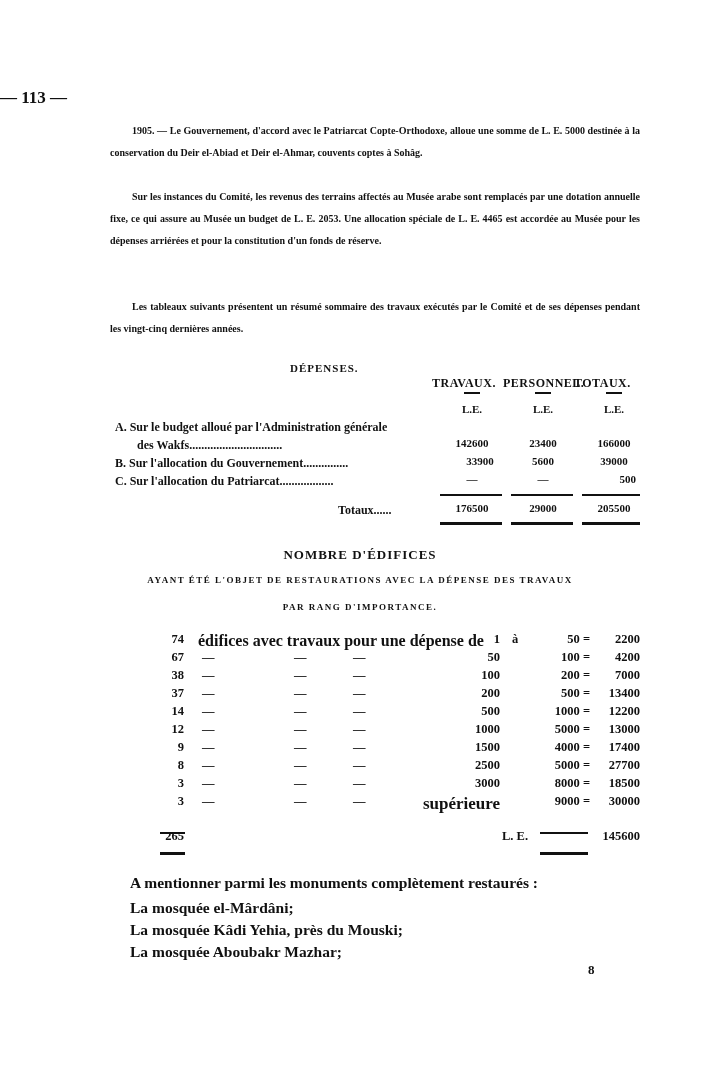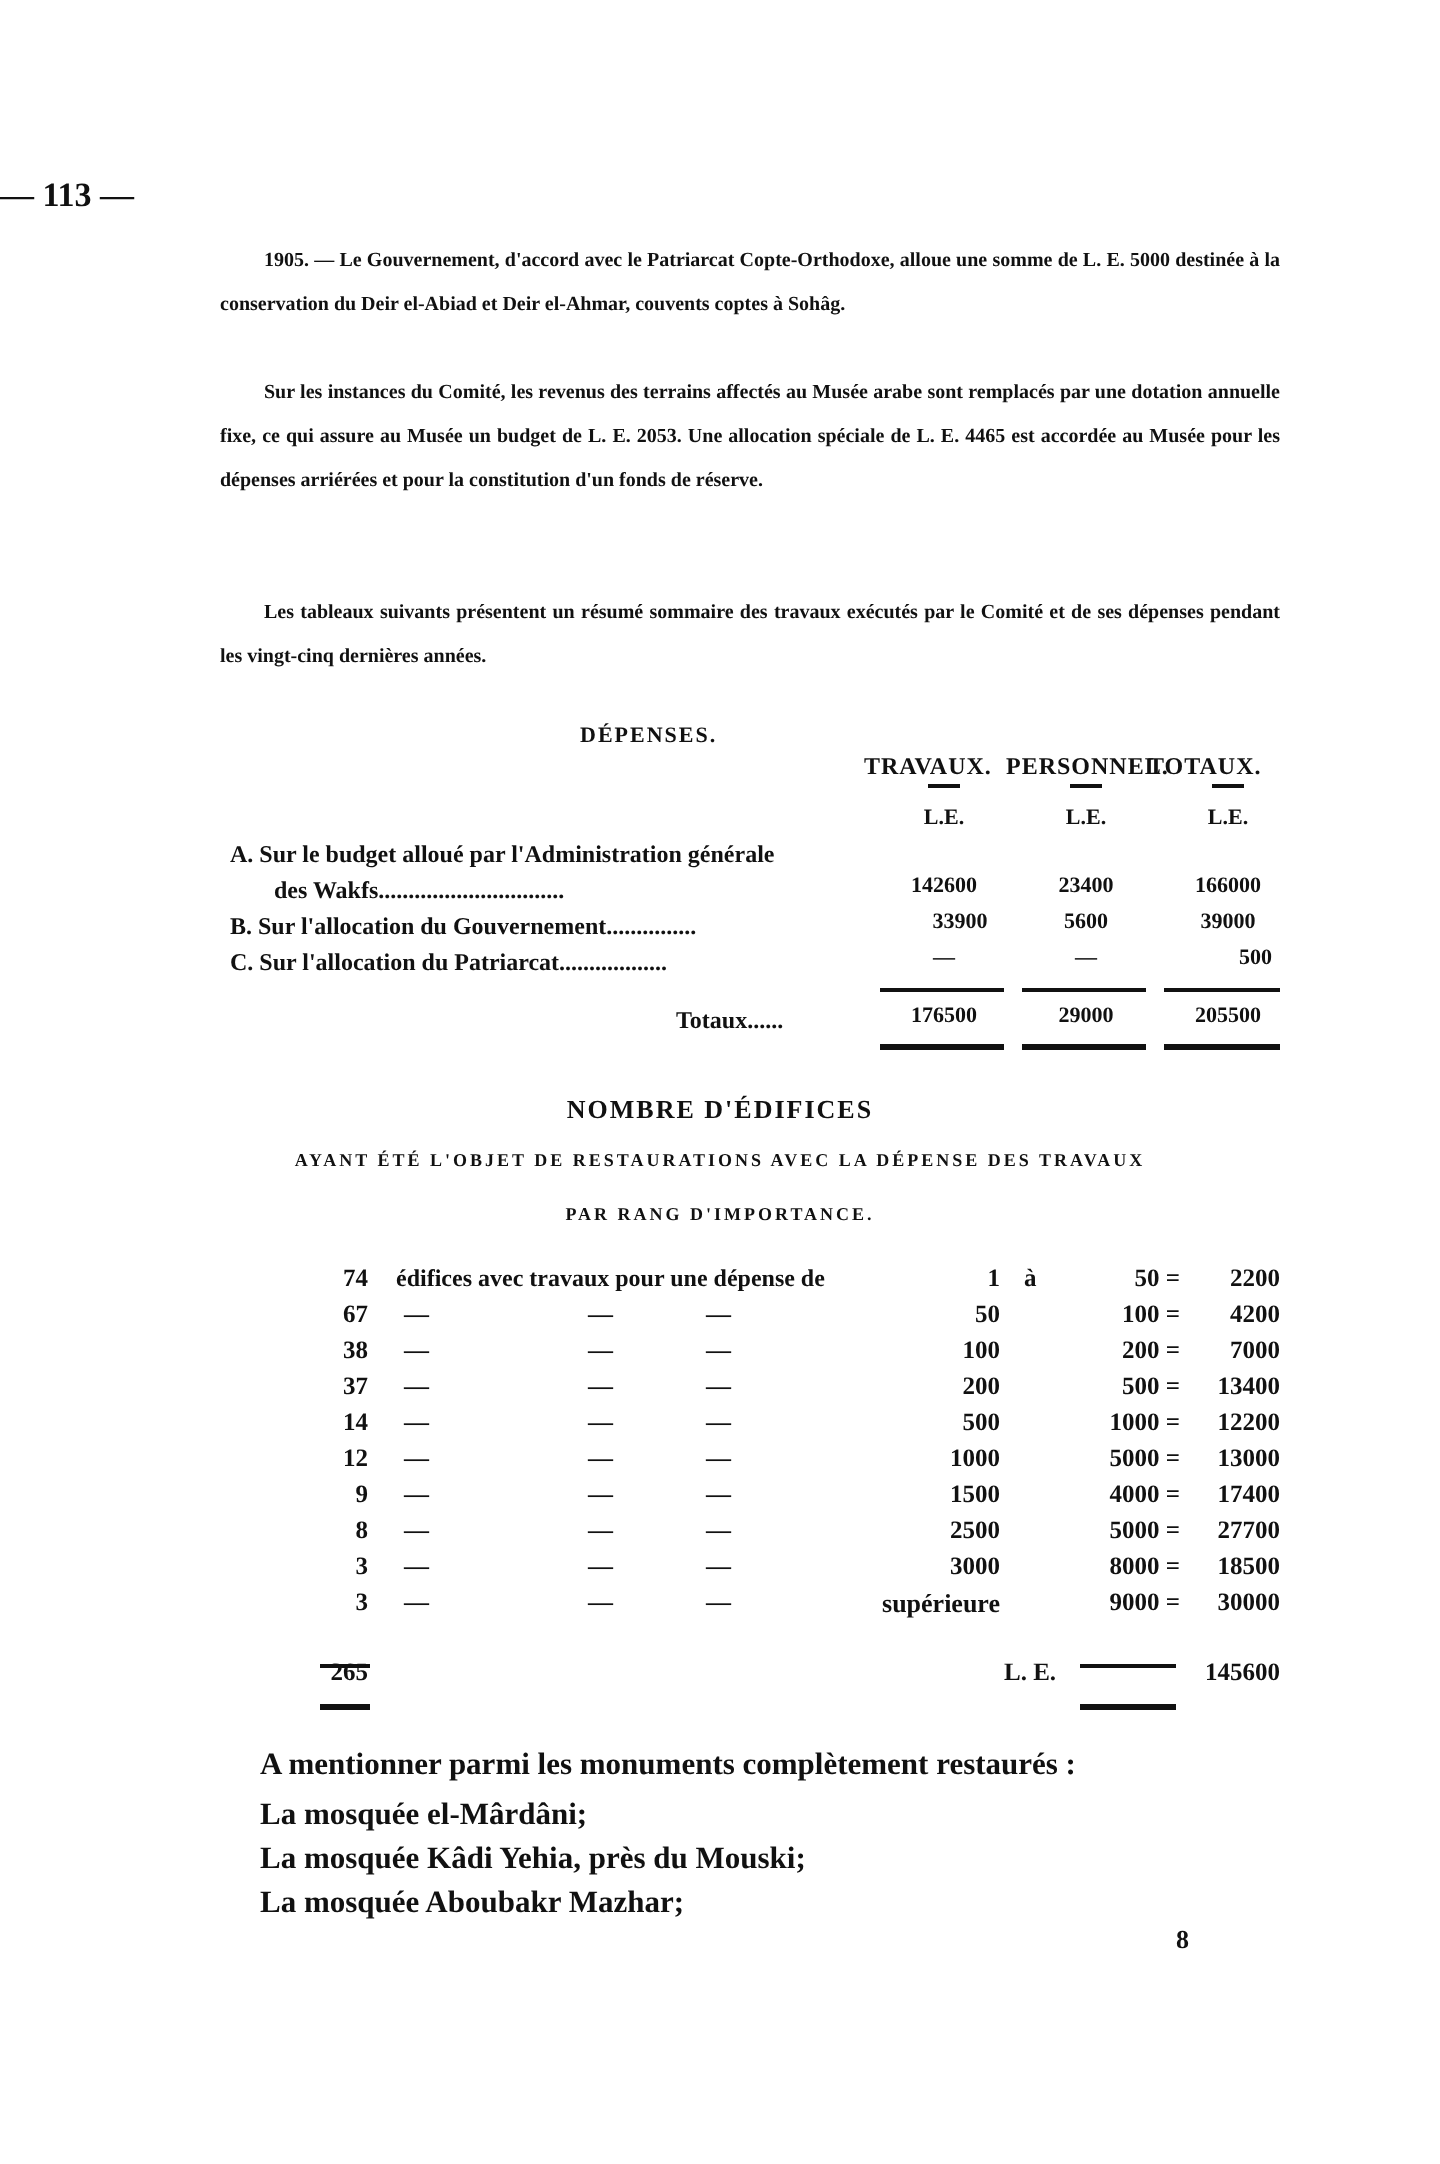--- a/index.html
+++ b/index.html
@@ -25,21 +25,21 @@
   .t2-row { position: absolute; left: 150px; width: 450px; height: 20px; font-size: 12.5px; font-weight: bold; }
   .t2-row span { position: absolute; }
   .c-count { left: 8px; width: 26px; text-align: right; }
   .c-d1 { left: 52px; }
   .c-d2 { left: 144px; }
   .c-d3 { left: 203px; }
   .c-from { left: 268px; width: 82px; text-align: right; }
   .c-a { left: 362px; }
   .c-to { left: 360px; width: 80px; text-align: right; }
   .c-val { left: 440px; width: 50px; text-align: right; }
-  .t2-first-label { left: 48px; font-size: 12px; }
+  .t2-first-label { left: 48px; font-size: 16px; }
   .bottom-line { position: absolute; left: 130px; font-size: 15.5px; font-weight: bold; }
   .sig { position: absolute; top: 962px; left: 588px; font-size: 13px; font-weight: bold; }
 </style>
 </head>
 <body>
 
 <div class="page-number">— 113 —</div>
 
 <p class="para p1">1905. — Le Gouvernement, d'accord avec le Patriarcat Copte-Orthodoxe, alloue une somme de L. E. 5000 destinée à la conservation du Deir el-Abiad et Deir el-Ahmar, couvents coptes à Sohâg.</p>
 <p class="para p2">Sur les instances du Comité, les revenus des terrains affectés au Musée arabe sont remplacés par une dotation annuelle fixe, ce qui assure au Musée un budget de L. E. 2053. Une allocation spéciale de L. E. 4465 est accordée au Musée pour les dépenses arriérées et pour la constitution d'un fonds de réserve.</p>
@@ -175,21 +175,21 @@
         <span class="c-d3">—</span>
         <span class="c-from">3000</span>
         <span class="c-to">8000 =</span>
         <span class="c-val">18500</span>
       </div>
       <div class="t2-row" style="top: 794px;">
         <span class="c-count">3</span>
         <span class="c-d1">—</span>
         <span class="c-d2">—</span>
         <span class="c-d3">—</span>
-        <span class="c-from" style="font-size: 13px; font-family: Liberation Serif, serif;">supérieure</span>
+        <span class="c-from" style="font-size: 17px; font-family: Liberation Serif, serif;">supérieure</span>
         <span class="c-to">9000 =</span>
         <span class="c-val">30000</span>
       </div>
     </div>
 
   <div class="rule" style="top:832px; left:160px; width:25px"></div>
   <div class="rule" style="top:832px; left:540px; width:48px"></div>
 
   <div class="t2-row" style="top:829px">
     <span class="c-count">265</span>

